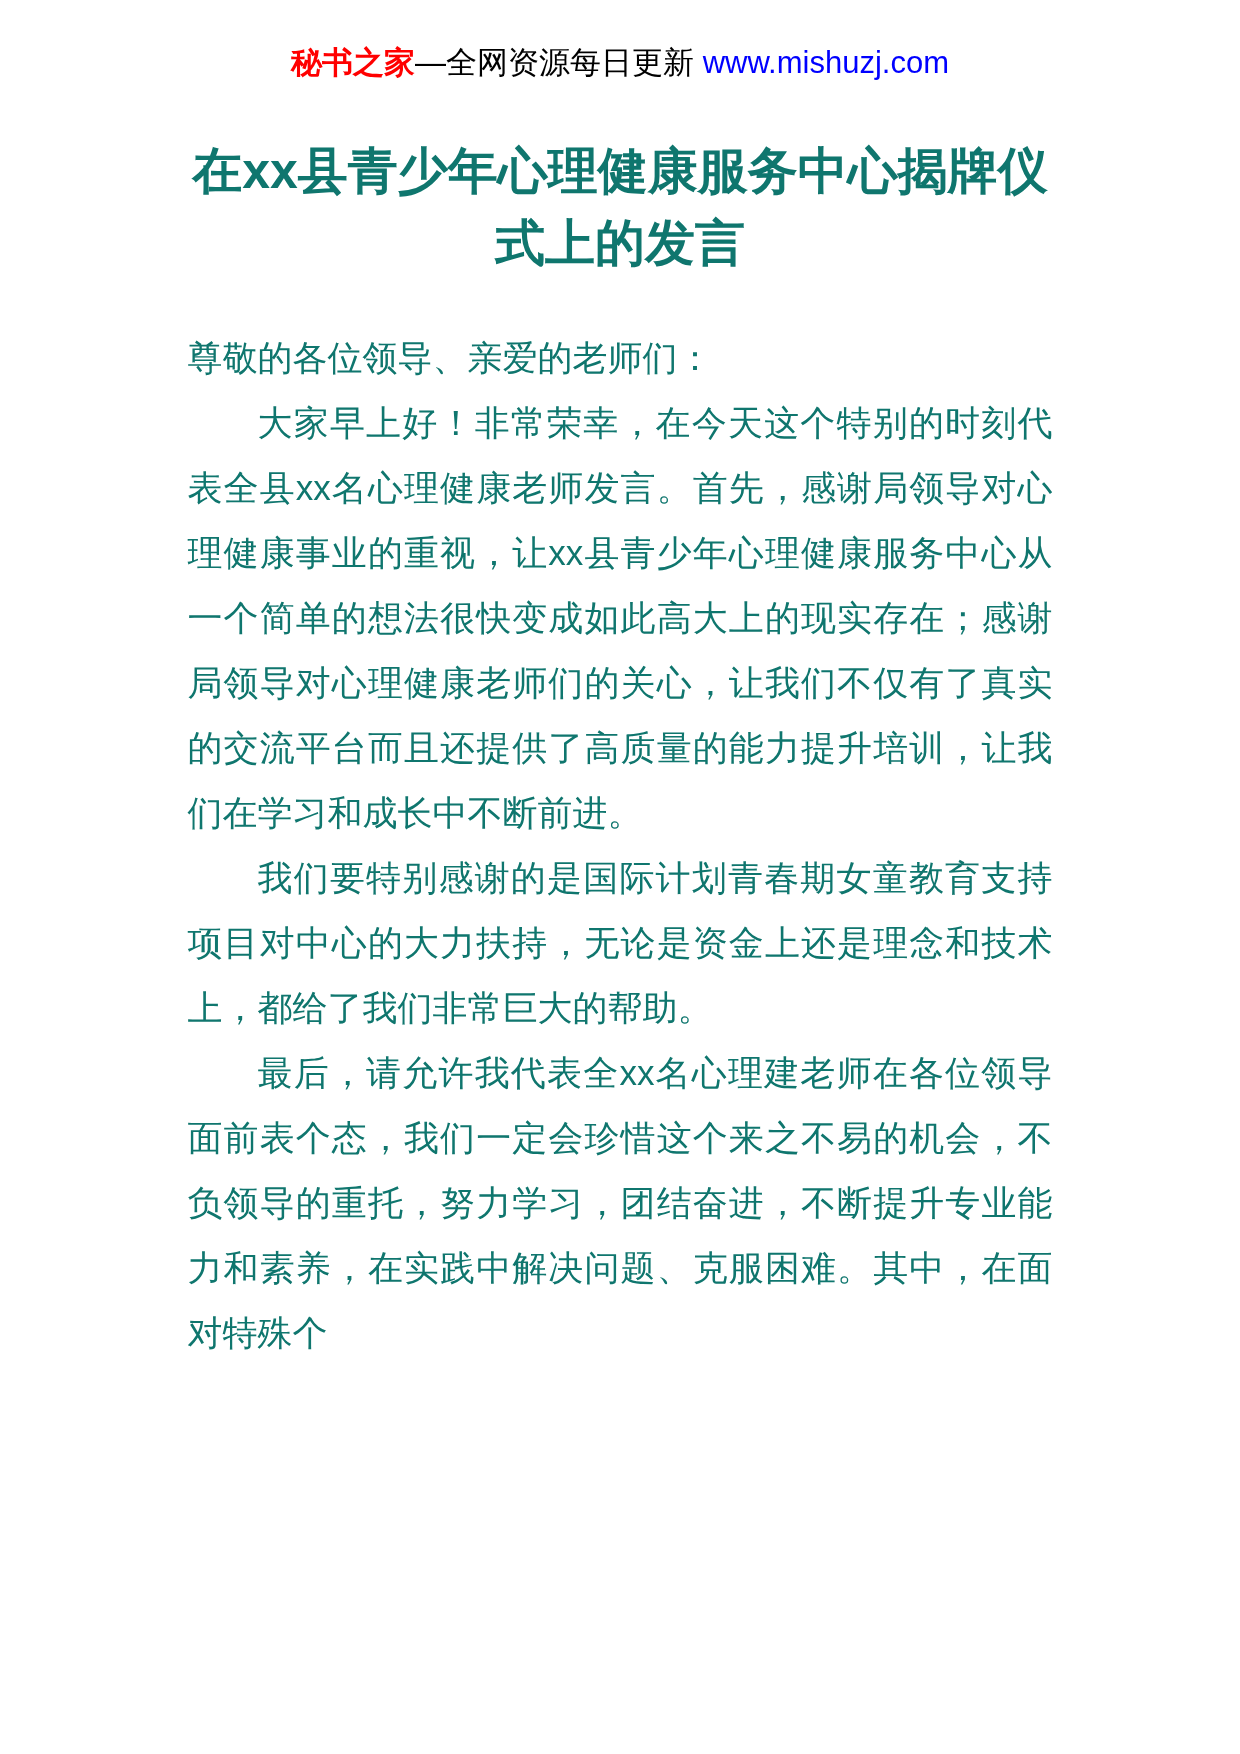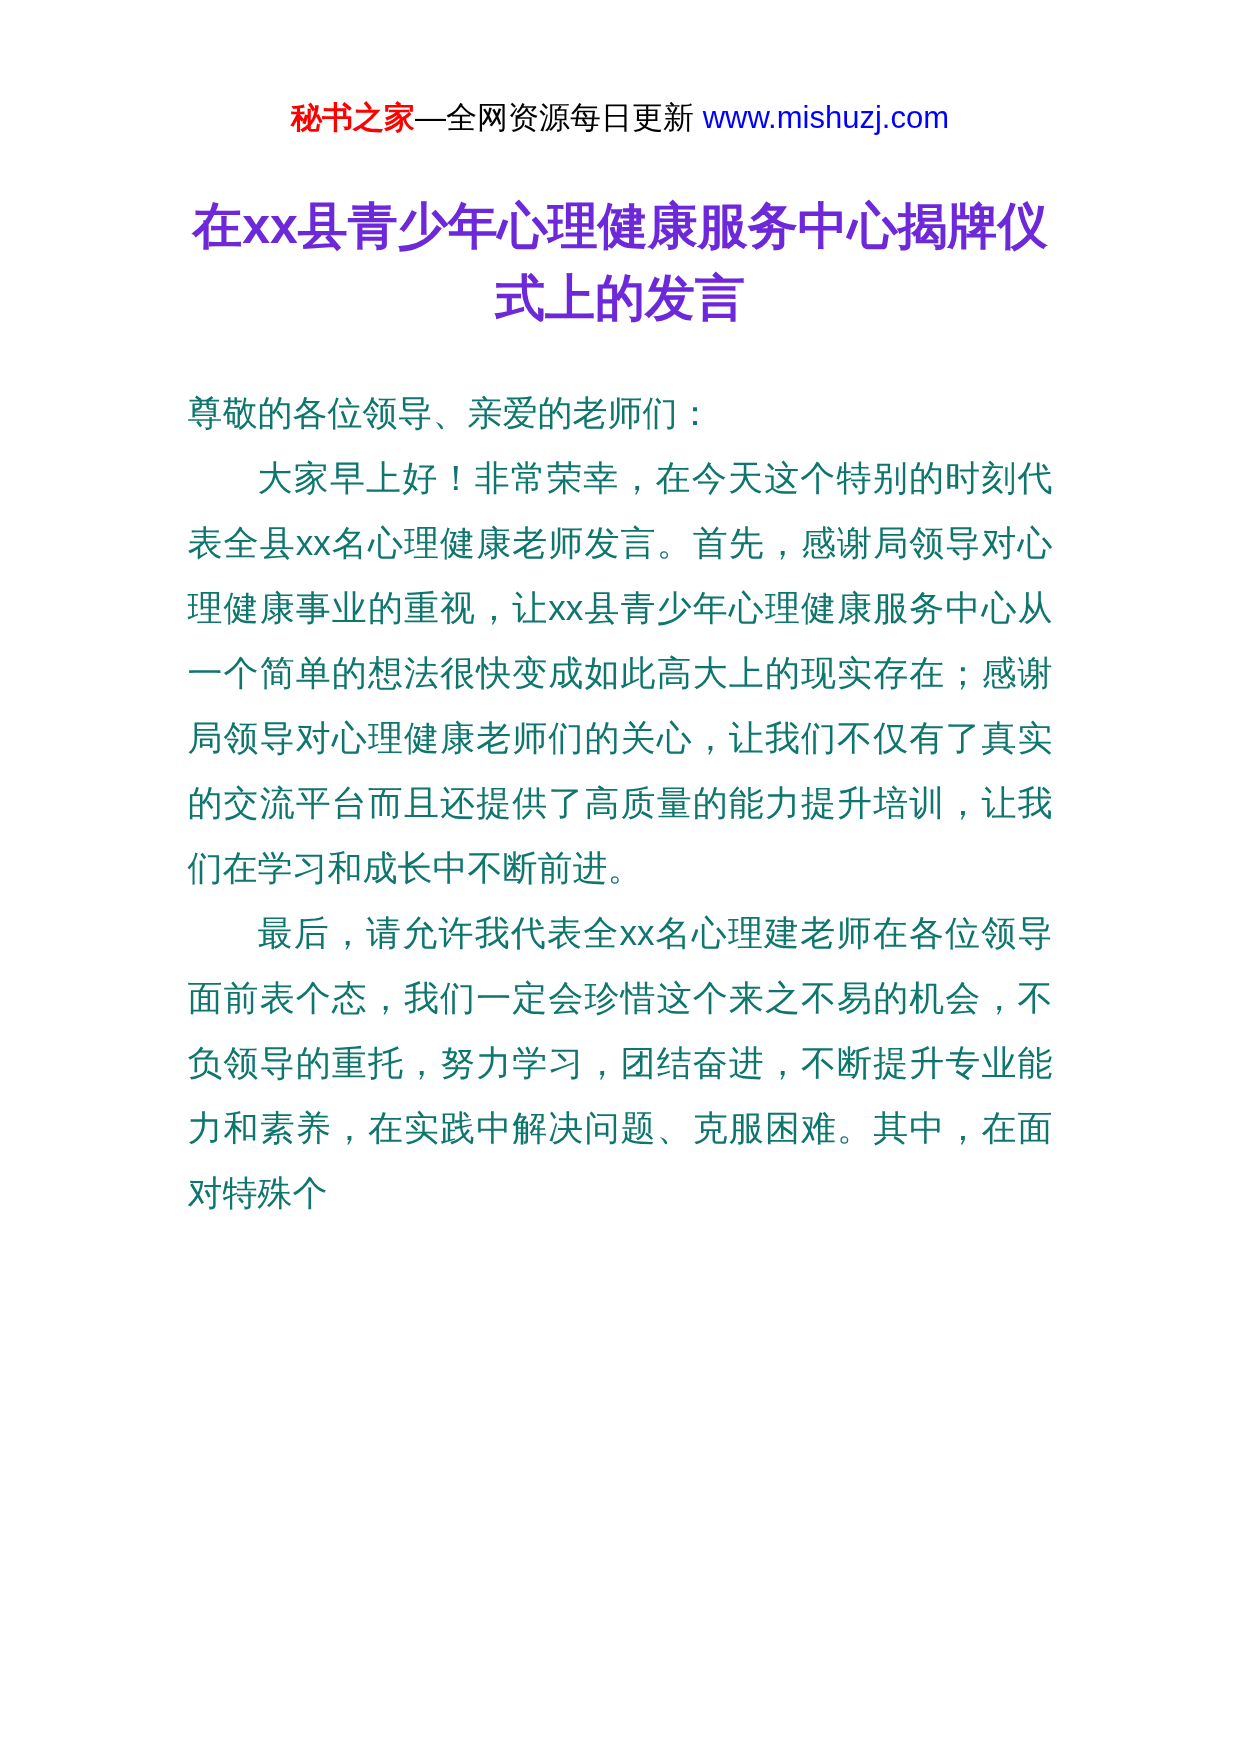--- a/index.html
+++ b/index.html
@@ -11,21 +11,21 @@
     position: relative;
     width: 1240px;
     height: 1754px;
     margin: 0 auto;
     background: #ffffff;
     overflow: hidden;
     font-family: "Liberation Sans", "DejaVu Sans", sans-serif;
     color: #000000;
   }
   .site-header {
-    padding-top: 98px;
+    padding-top: 43px;
     text-align: center;
     font-size: 31px;
     line-height: 40px;
     white-space: nowrap;
   }
   .site-header .brand {
     color: #ff0000;
     font-weight: bold;
   }
   .site-header .tagline {
@@ -37,21 +37,21 @@
     font-weight: normal;
     text-decoration: none;
   }
   .doc-title {
     width: 900px;
     margin: 52px auto 0 auto;
     text-align: center;
     font-size: 50px;
     line-height: 72px;
     font-weight: bold;
-    color: #6d28d9;
+    color: #0f766e;
   }
   .doc-body {
     width: 865px;
     margin: 46px auto 0 auto;
     font-size: 35px;
     line-height: 65px;
     text-align: justify;
     color: #0f766e;
   }
   .doc-body p {
@@ -69,16 +69,17 @@
 
   <div class="site-header">
     <span class="brand" style="color: rgb(255, 0, 0);">秘书之家</span><span class="tagline">—全网资源每日更新 </span><a class="url" style="color: rgb(0, 0, 255);">www.mishuzj.com</a>
   </div>
 
   <h1 class="doc-title">在xx县青少年心理健康服务中心揭牌仪式上的发言</h1>
 
   <div class="doc-body">
     <p>尊敬的各位领导、亲爱的老师们：</p>
     <p class="indent">大家早上好！非常荣幸，在今天这个特别的时刻代表全县xx名心理健康老师发言。首先，感谢局领导对心理健康事业的重视，让xx县青少年心理健康服务中心从一个简单的想法很快变成如此高大上的现实存在；感谢局领导对心理健康老师们的关心，让我们不仅有了真实的交流平台而且还提供了高质量的能力提升培训，让我们在学习和成长中不断前进。</p>
+    <p class="indent">我们要特别感谢的是国际计划青春期女童教育支持项目对中心的大力扶持，无论是资金上还是理念和技术上，都给了我们非常巨大的帮助。</p>
     <p class="indent">最后，请允许我代表全xx名心理建老师在各位领导面前表个态，我们一定会珍惜这个来之不易的机会，不负领导的重托，努力学习，团结奋进，不断提升专业能力和素养，在实践中解决问题、克服困难。其中，在面对特殊个</p>
   </div>
 
 </div>
 
 </body></html>

